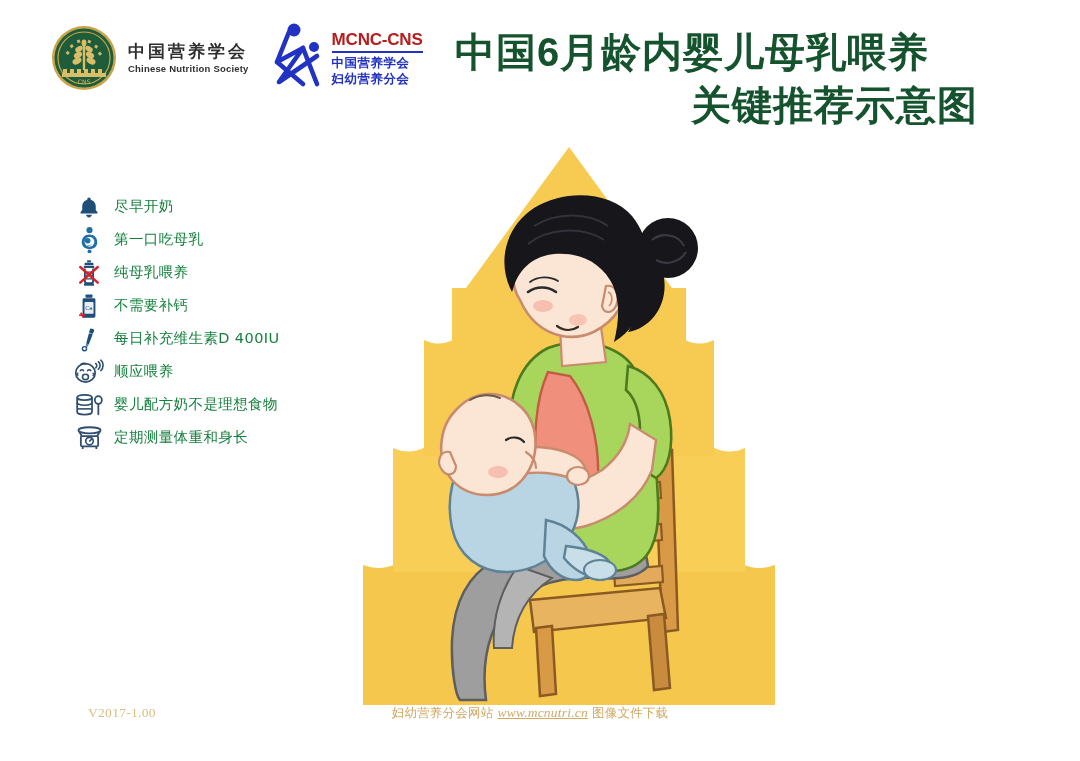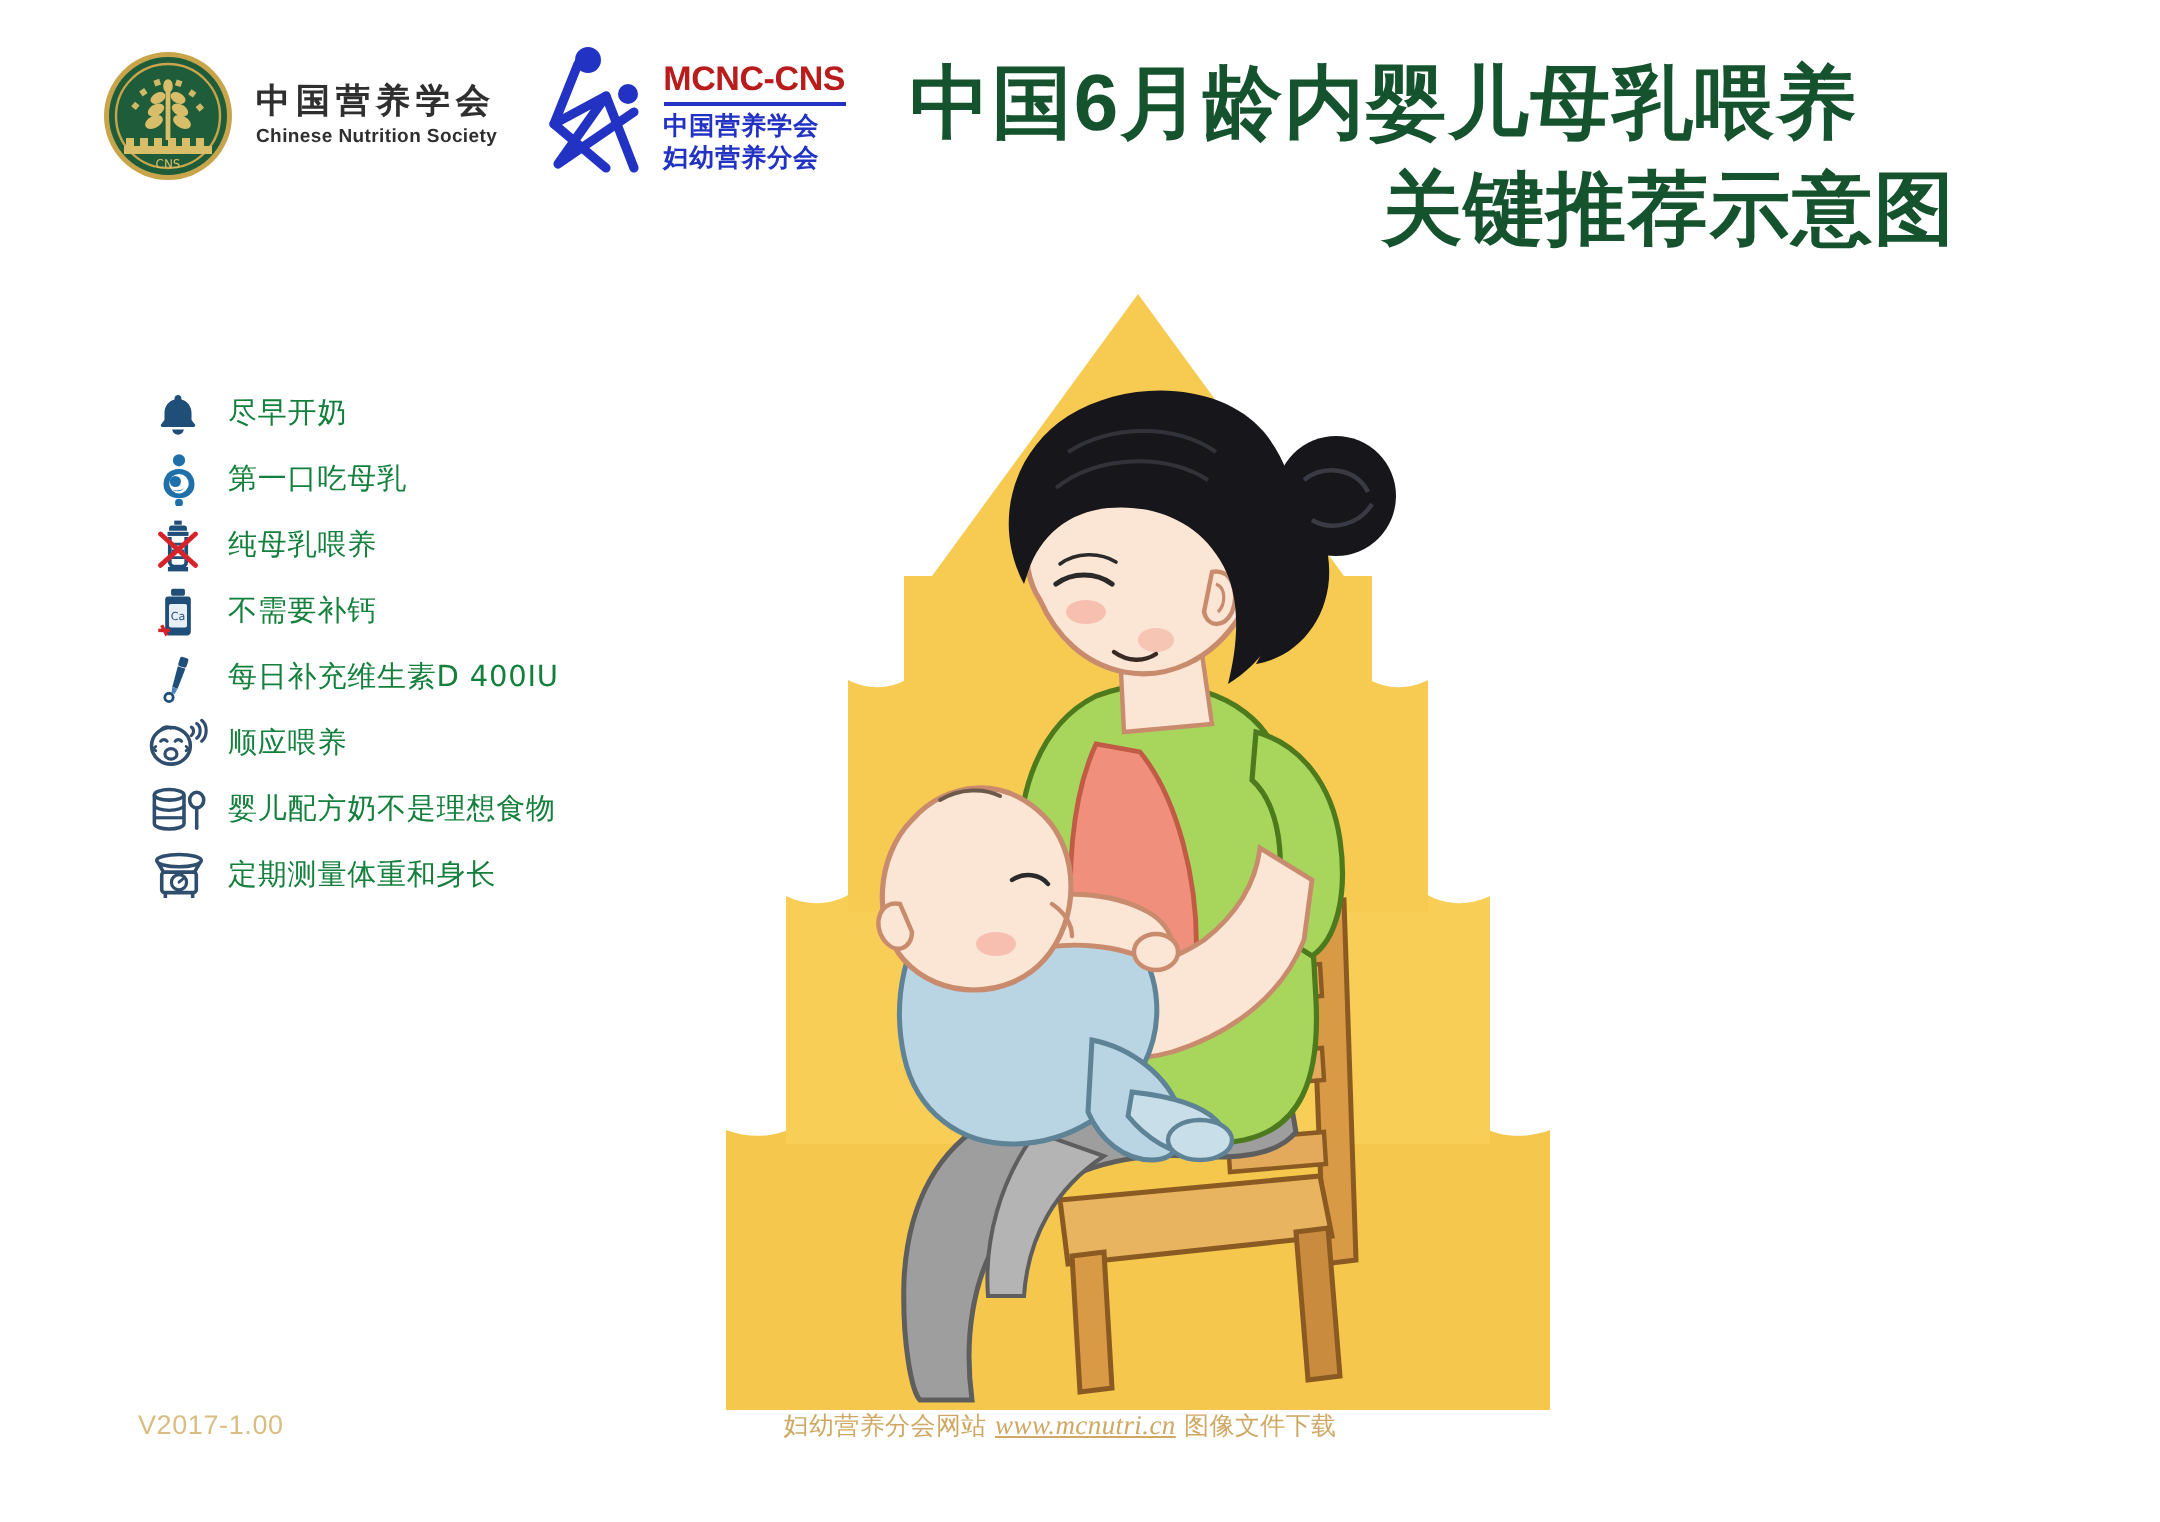--- a/index.html
+++ b/index.html
@@ -100,22 +100,22 @@
   .illustration {
     position: absolute;
     left: 0; top: 0;
     width: 1080px; height: 761px;
     z-index: 2;
   }
 
   
   .footer-version {
     position: absolute;
-    left: 69px; top: 705px;
-    font-family: Liberation Sans, sans-serif;
+    left: 88px; top: 705px;
+    font-family: Liberation Serif, serif;
     font-size: 13.5px;
     color: #d9bd82;
     letter-spacing: 0.3px;
     z-index: 6;
   }
   .footer-site {
     position: absolute;
     left: 0; top: 705px;
     width: 1080px;
     text-align: center;

